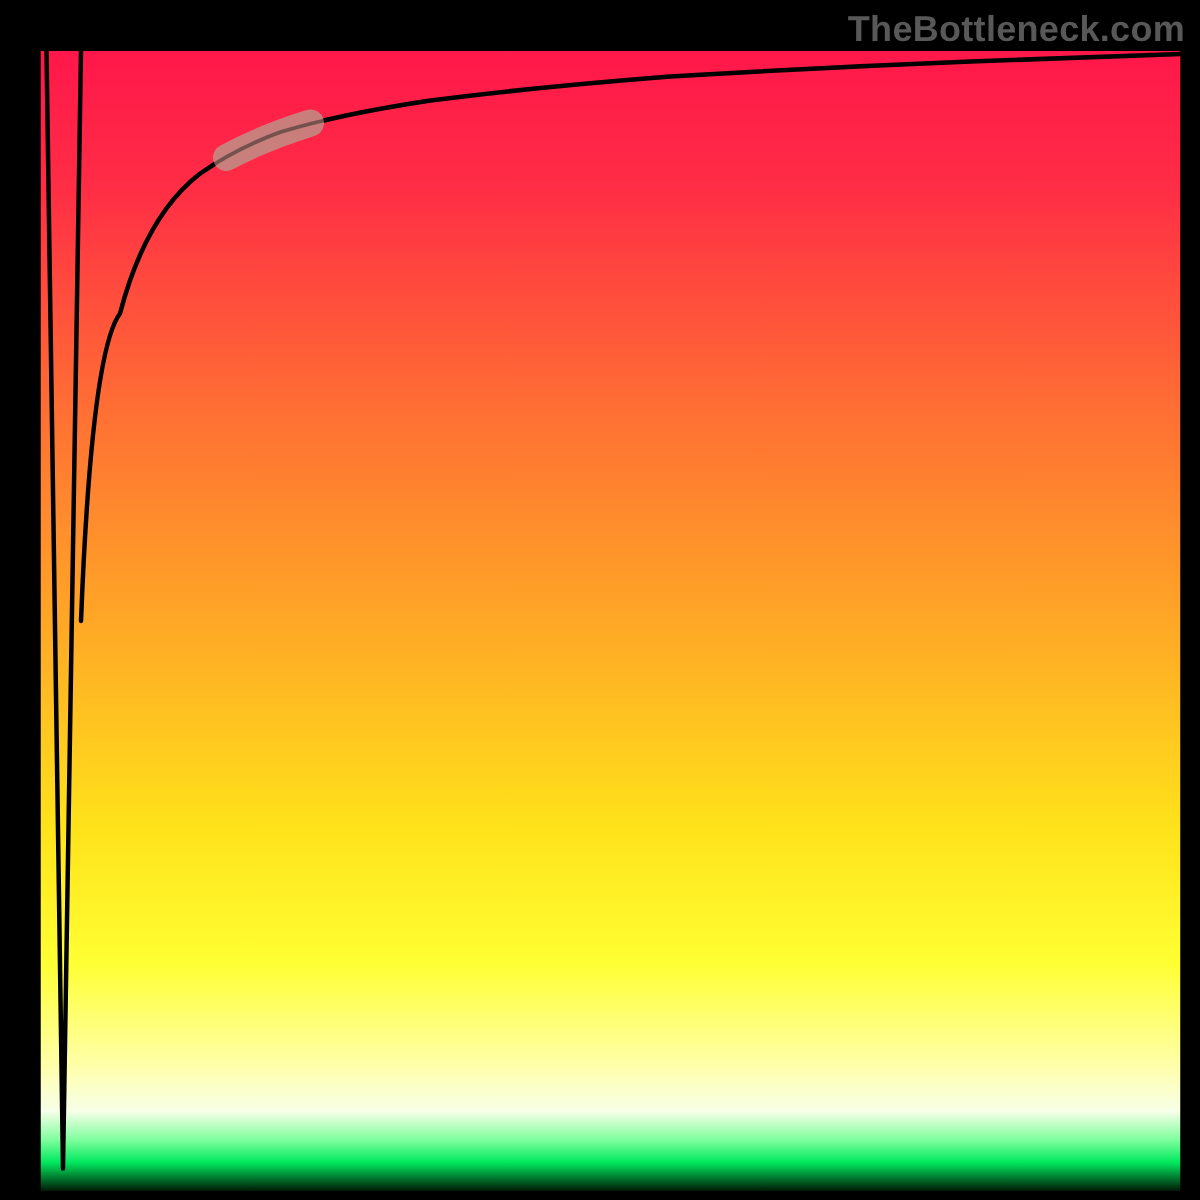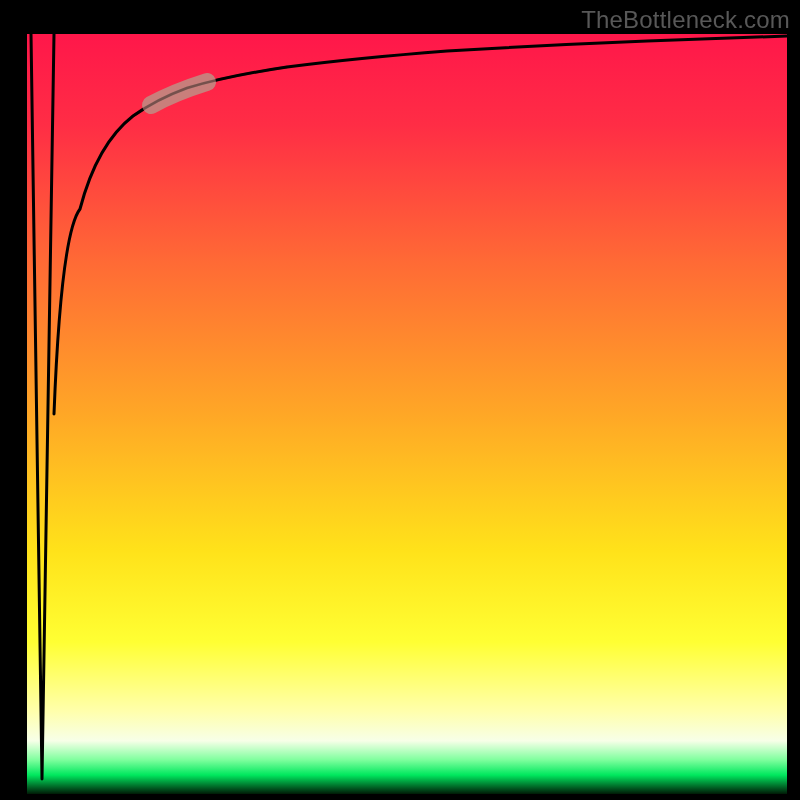--- a/index.html
+++ b/index.html
@@ -16,21 +16,21 @@
     position: relative;
     width: 800px;
     height: 800px;
     background: black;
   }
   .attribution {
     position: absolute;
     top: 6px;
     right: 10px;
     font-size: 24px;
-    font-weight: 400;
+    font-weight: 700;
     color: #585858;
     letter-spacing: 0.2px;
   }
   .plot {
     position: absolute;
     left: 27px;
     top: 34px;
     display: block;
   }
 </style>

